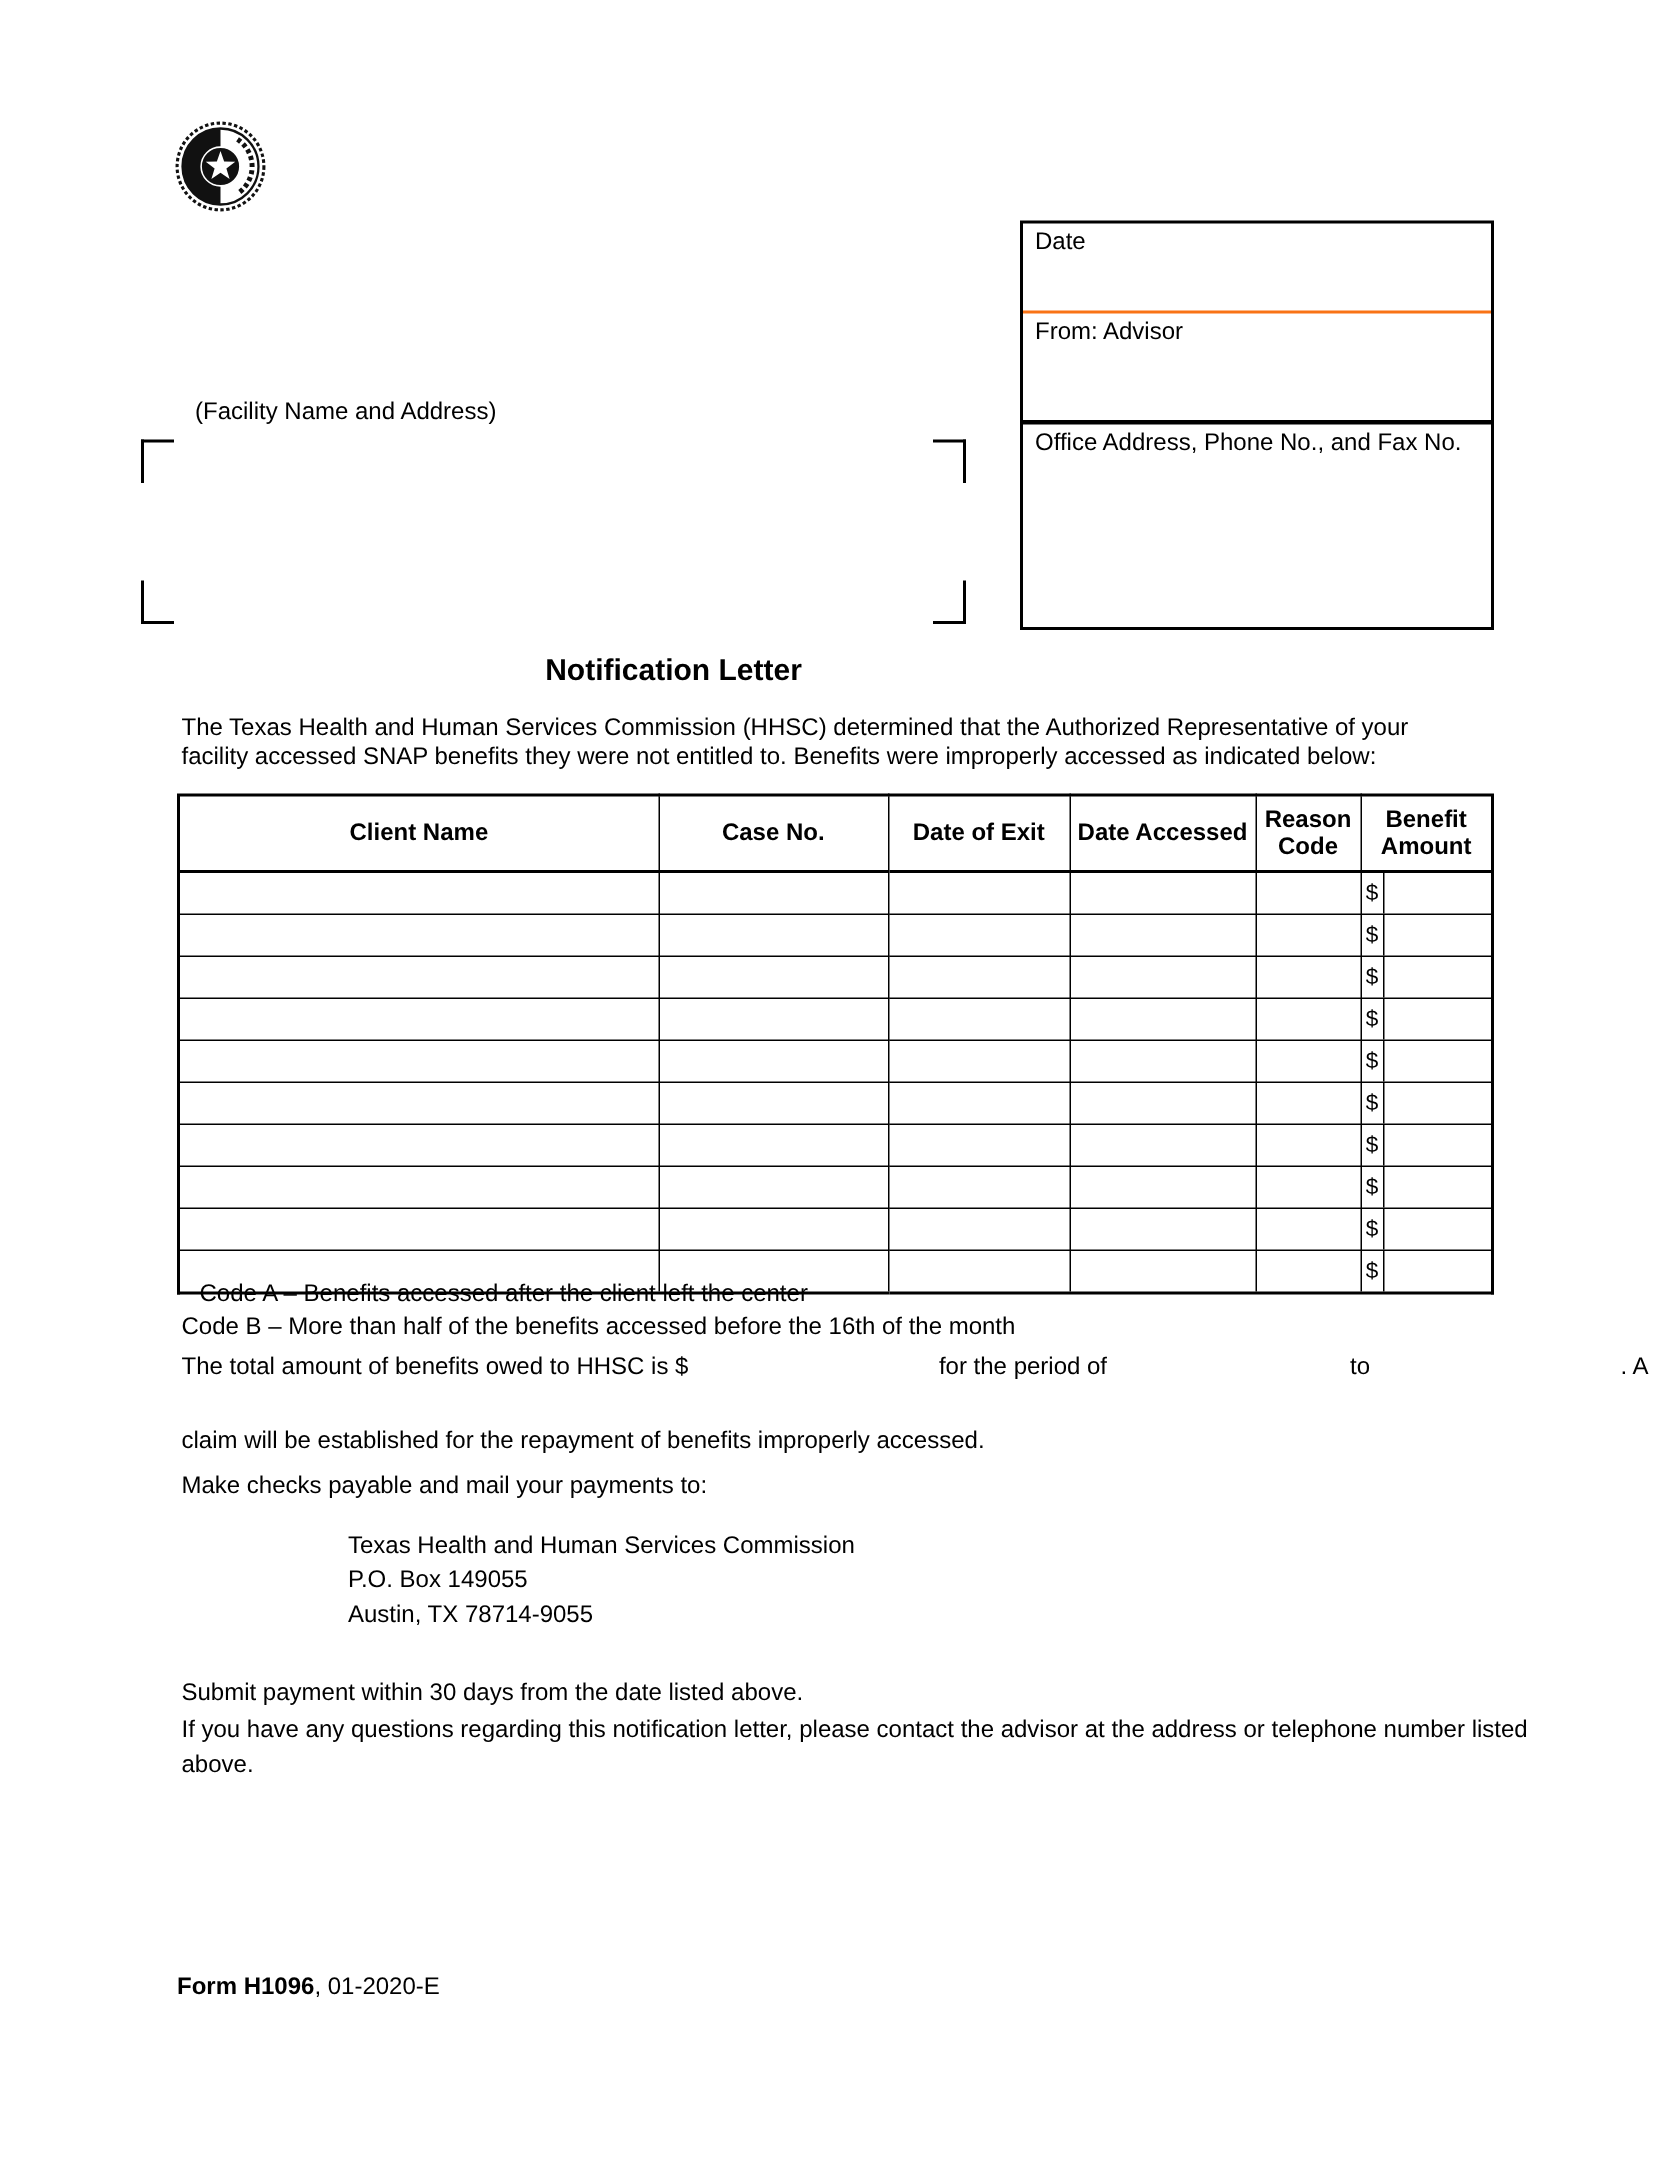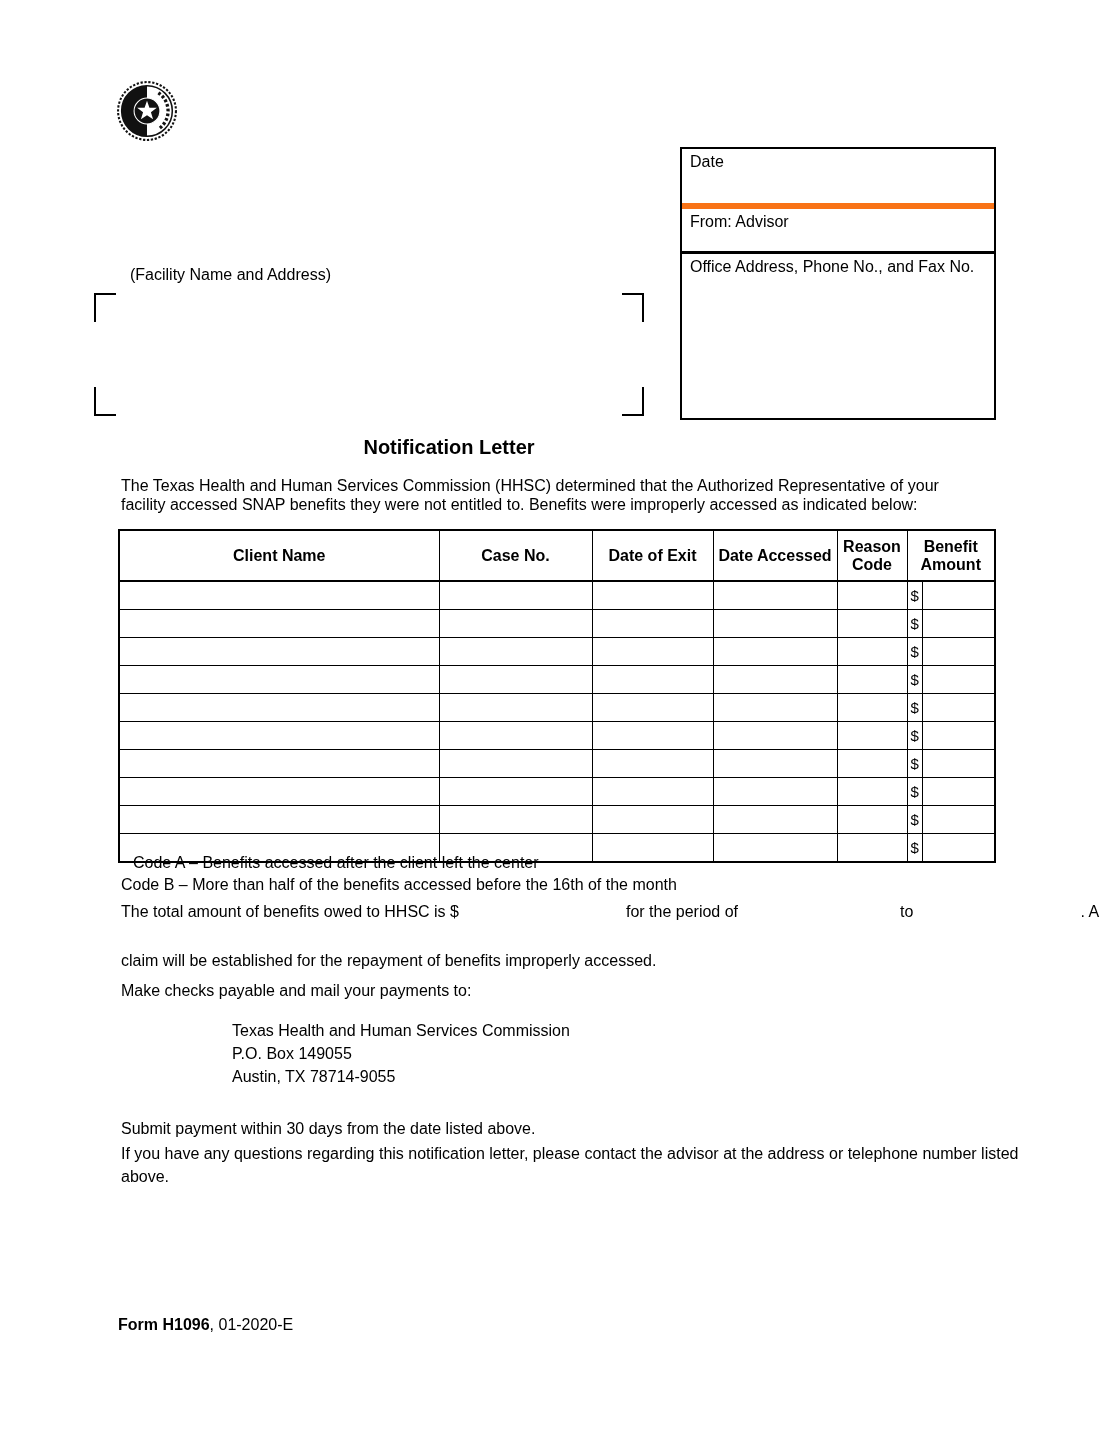--- a/index.html
+++ b/index.html
@@ -20,22 +20,22 @@
   .logo-texas{font-family:"Liberation Serif",serif;font-size:22px;letter-spacing:1.5px;color:#111;}
   .logo-sub{font-size:13px;font-weight:bold;color:#111;margin-top:3px;line-height:15px;}
 
   
   .header-box{
     left:680px;top:147px;width:316px;height:273px;
     border:2px solid #000;box-sizing:border-box;
     display:flex;flex-direction:column;
   }
   .header-box .row{padding:4px 8px;box-sizing:border-box;}
-  .hb-r1{height:60px;border-bottom:6px solid #f97316;}
-  .hb-r2{height:45px;border-bottom:3px solid #000;}
+  .hb-r1{height:60px;border-bottom:2px solid #f97316;}
+  .hb-r2{height:74px;border-bottom:3px solid #000;}
   .hb-r3{flex:1;border-radius:30px;}
 
   
   .facility-label{left:130px;top:266px;}
   .bracket{width:22px;height:29px;box-sizing:border-box;}
   .br-tl{left:94px;top:293px;border-left:2px solid #000;border-top:2px solid #000;}
   .br-tr{left:622px;top:293px;border-right:2px solid #000;border-top:2px solid #000;}
   .br-bl{left:94px;top:387px;border-left:2px solid #000;border-bottom:2px solid #000;}
   .br-br{left:622px;top:387px;border-right:2px solid #000;border-bottom:2px solid #000;}
   .facility-field{left:116px;top:295px;width:506px;height:119px;}

